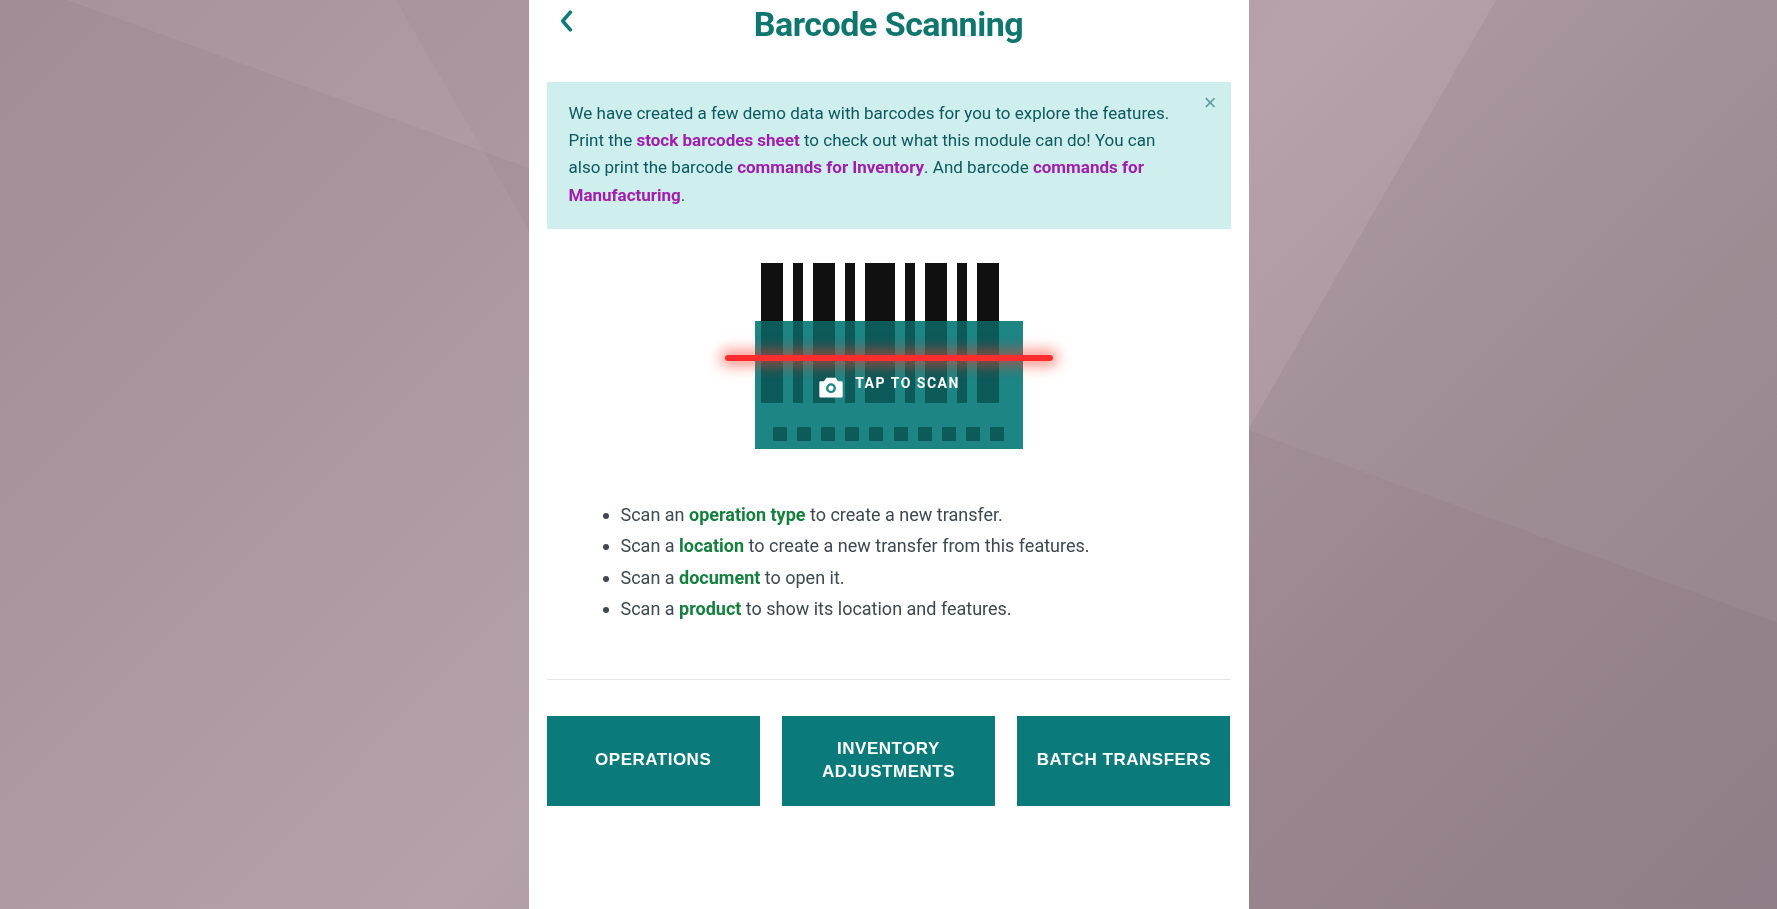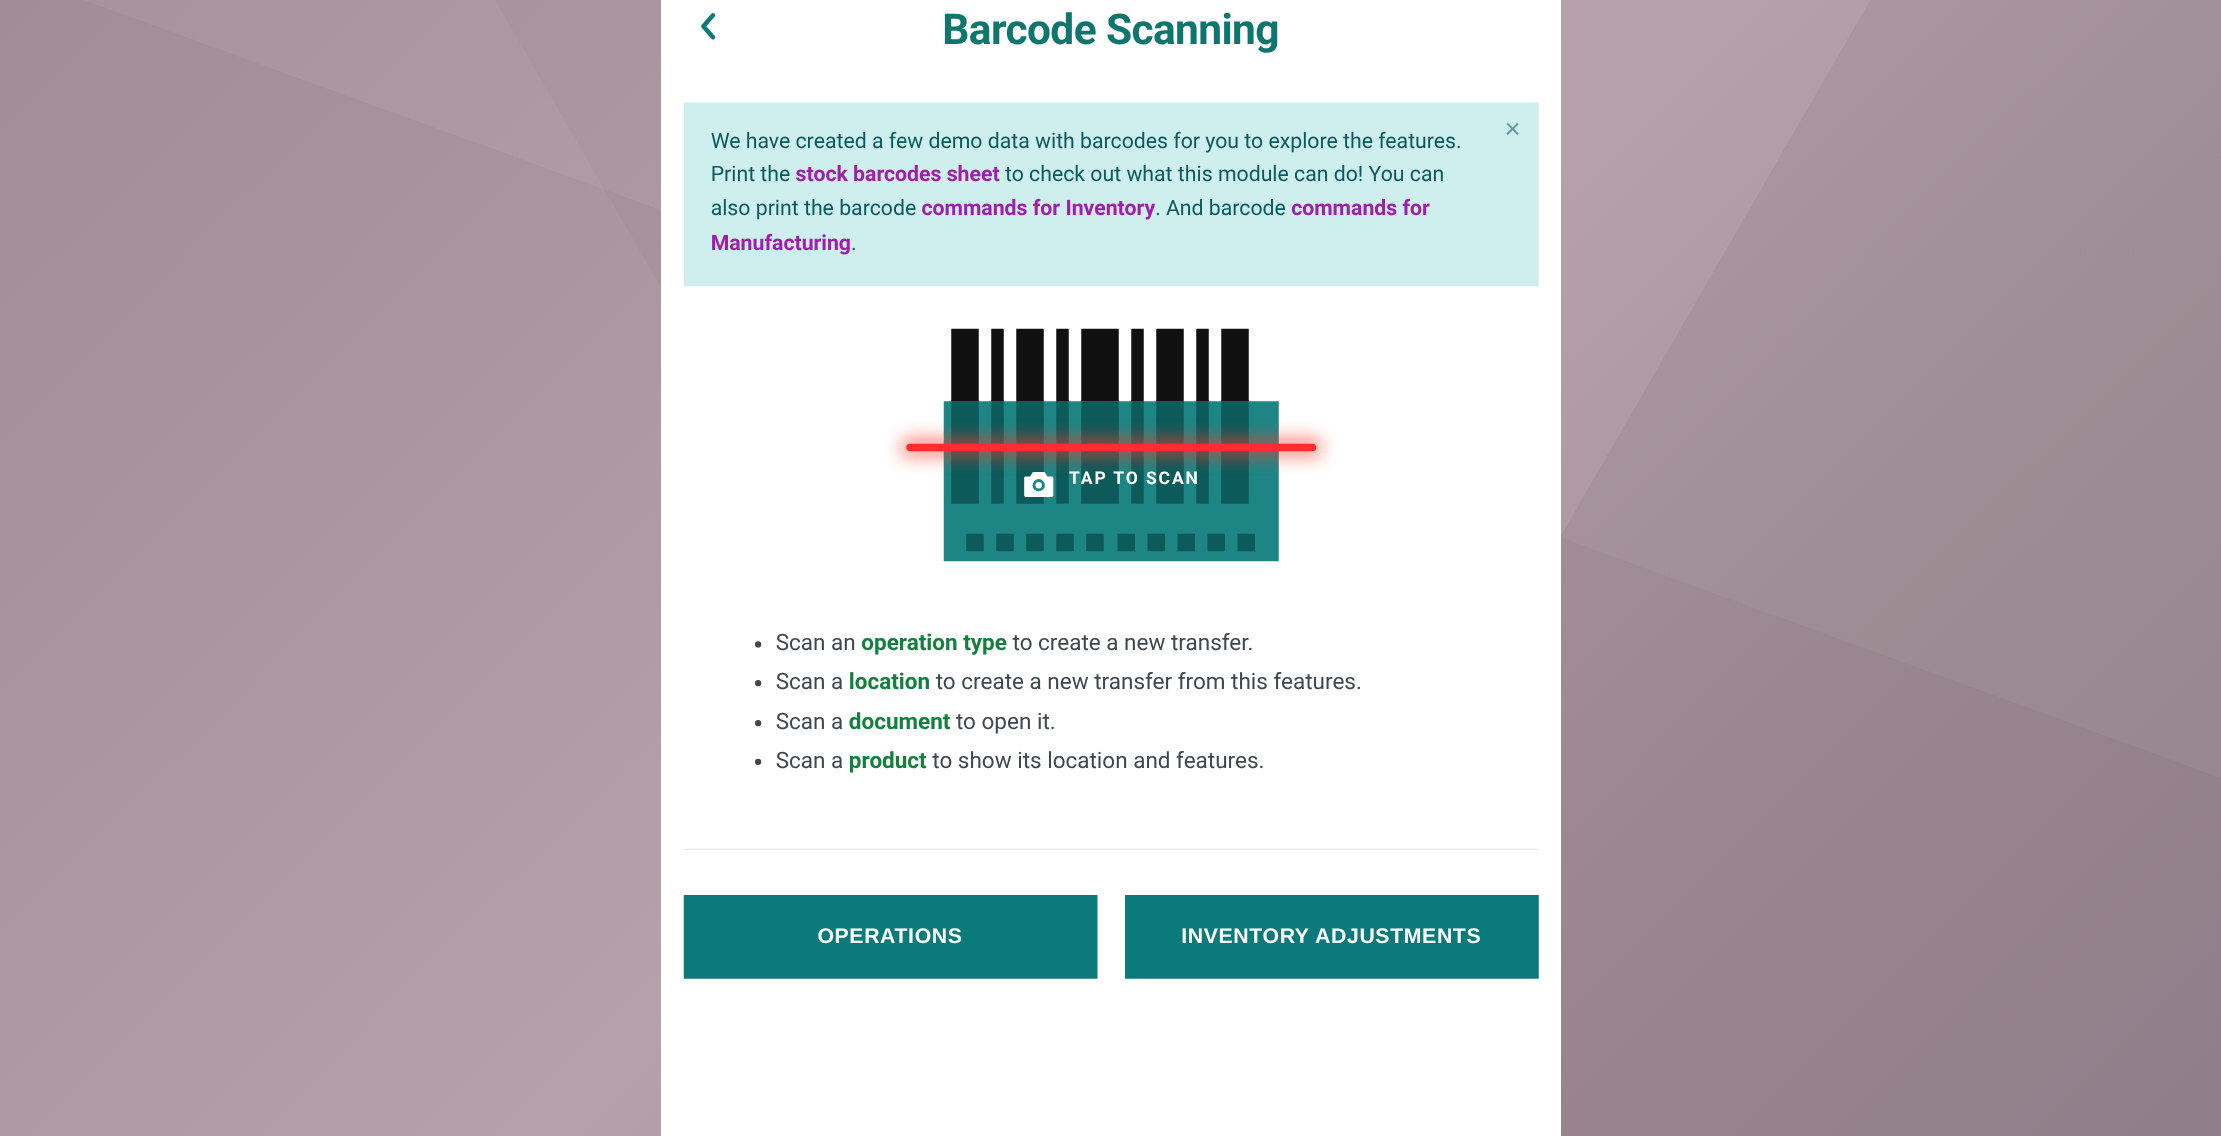--- a/index.html
+++ b/index.html
@@ -266,15 +266,16 @@
       <li><span>Scan a </span><strong>document</strong><span> to open it.</span></li>
       <li><span>Scan a </span><strong>product</strong><span> to show its location and features.</span></li>
     </ul>
   </div>
 
   <hr class="sep">
 
   <div class="button-row">
     <button class="big-btn">OPERATIONS</button>
     <button class="big-btn">INVENTORY ADJUSTMENTS</button>
+    <button class="big-btn">BATCH TRANSFERS</button>
   </div>
 
 </div>
 
 </body></html>

